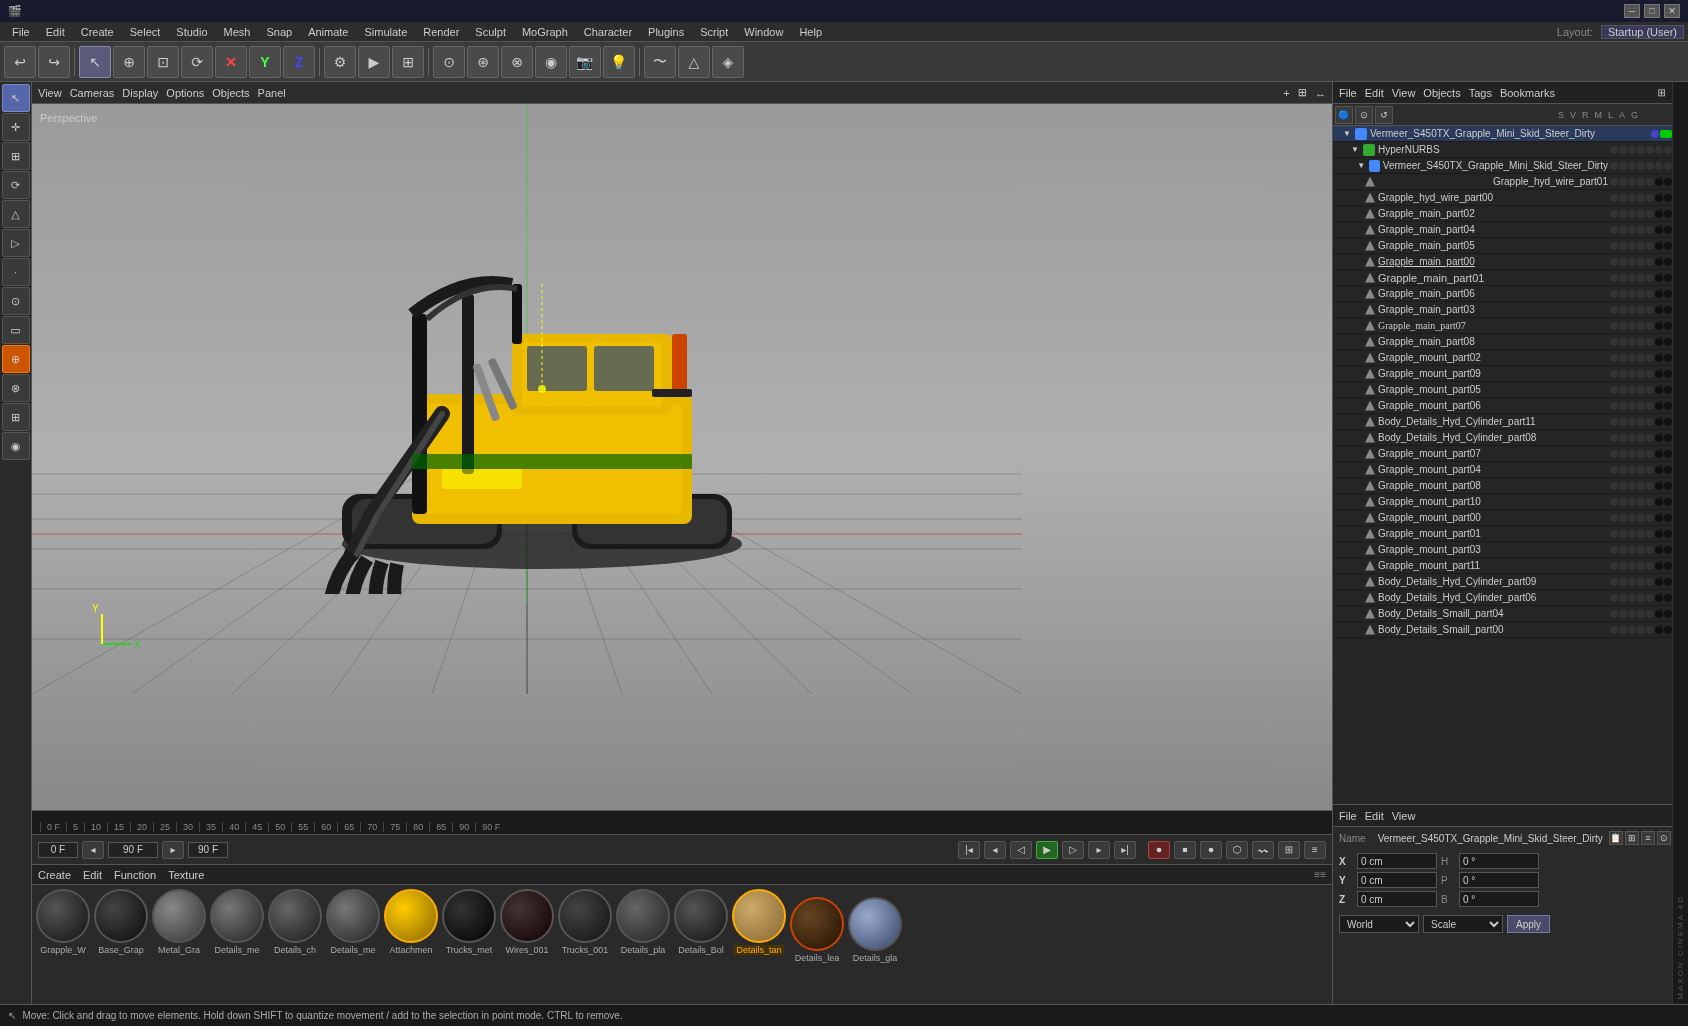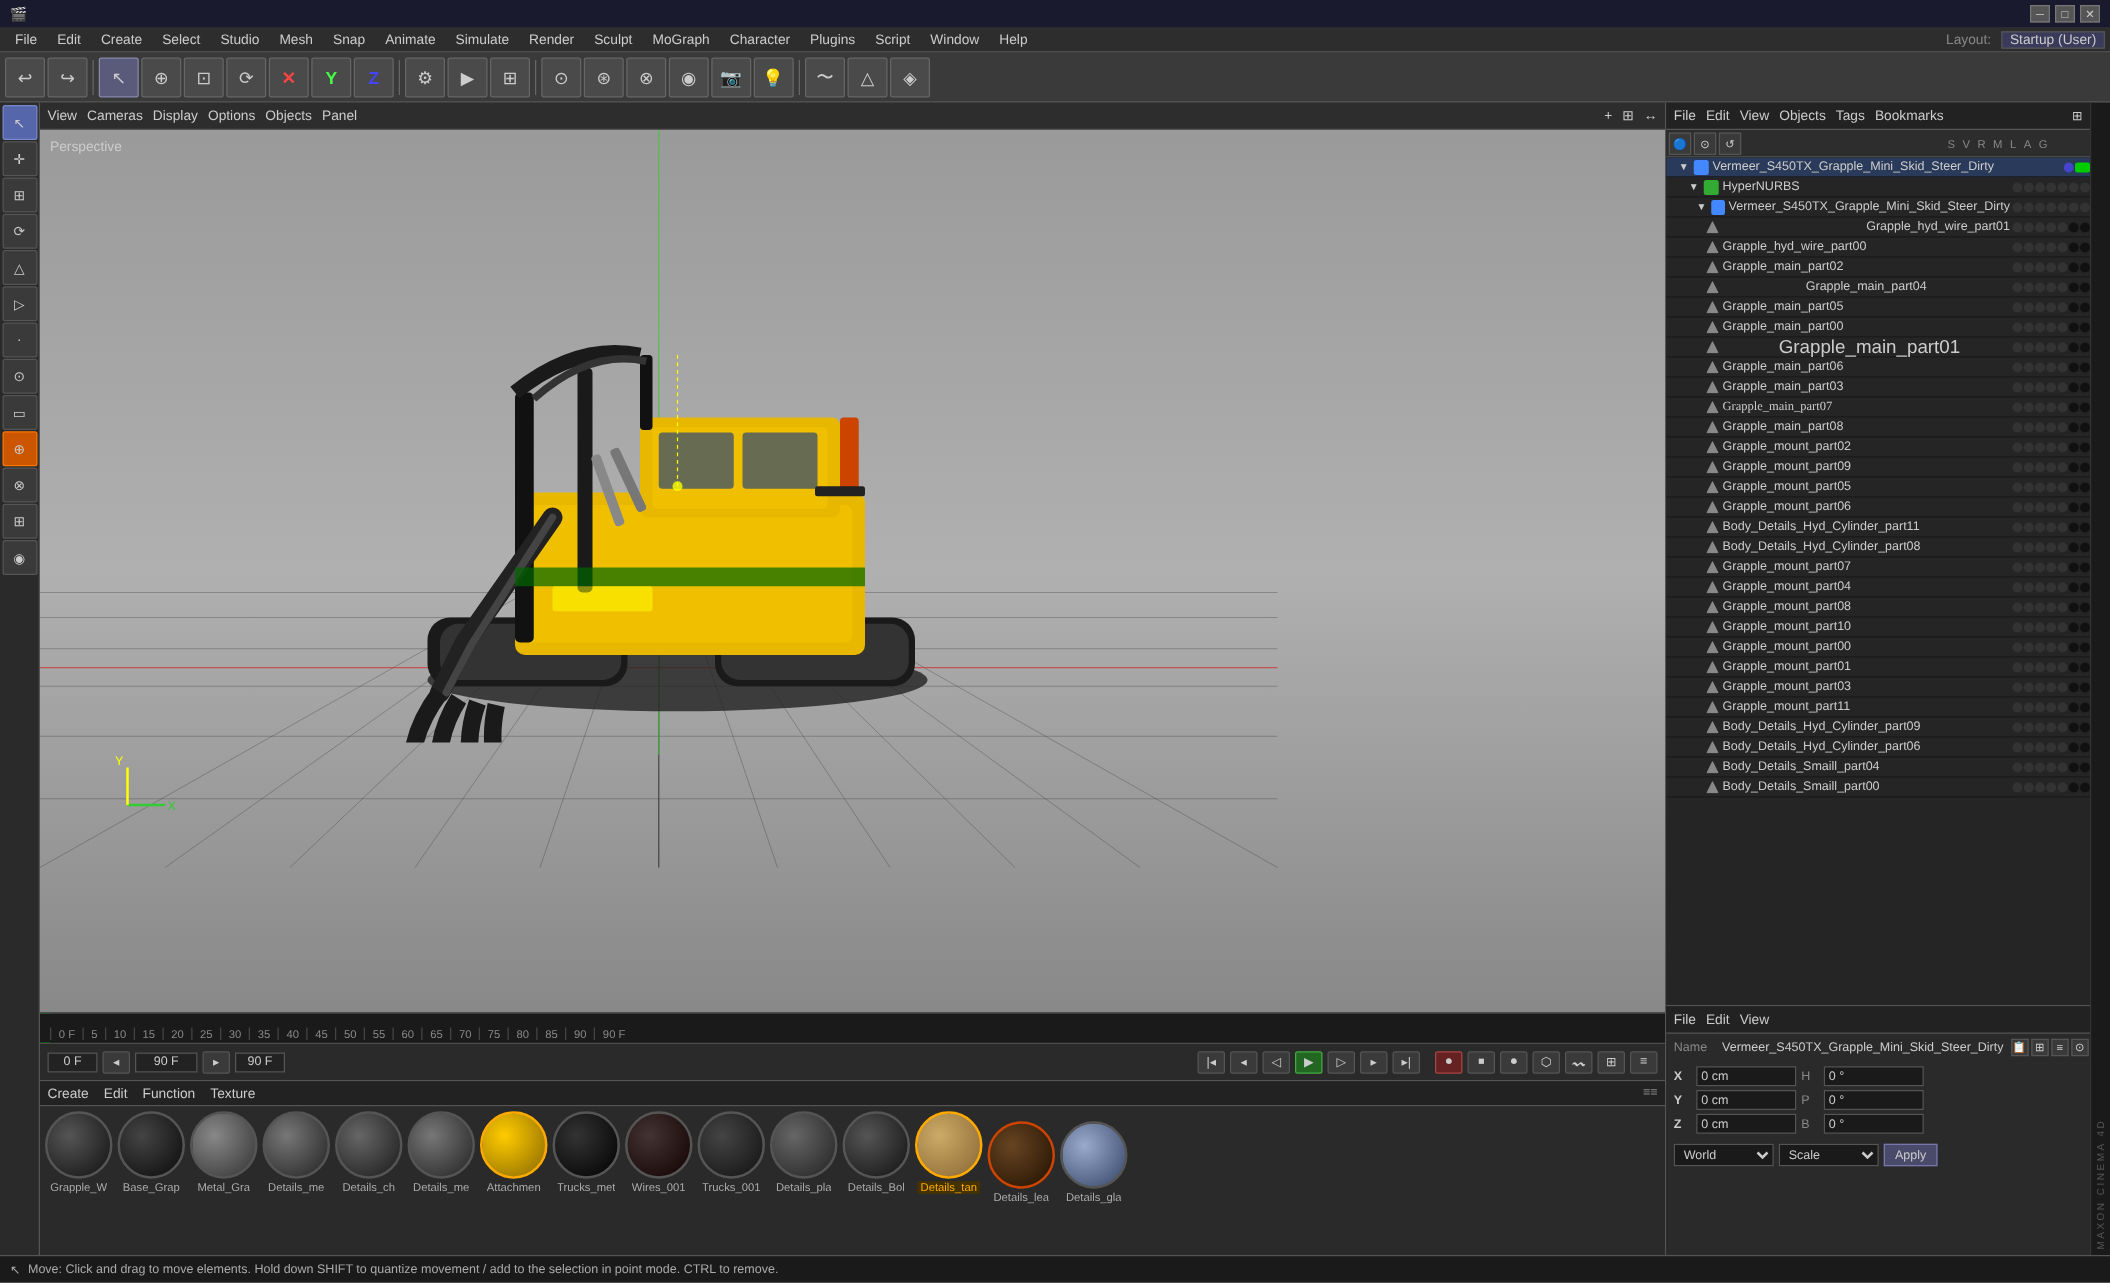--- a/index.html
+++ b/index.html
@@ -549,21 +549,21 @@
       <div style="width:8px;height:8px;background:#333;border-radius:50%;"></div>
       <div style="width:8px;height:8px;background:#333;border-radius:50%;"></div>
       <div style="width:8px;height:8px;background:#333;border-radius:50%;"></div>
       <div style="width:8px;height:8px;background:#111;border-radius:50%;"></div>
       <div style="width:8px;height:8px;background:#111;border-radius:50%;"></div>
     </div>
   </div>
             <div class="tree-item">
     <span style="width:28px;display:inline-block;"></span>
     <span style="width:10px;height:10px;background:#888;clip-path:polygon(50% 0%, 0% 100%, 100% 100%);margin-right:3px;display:inline-block;"></span>
-    <span class="tree-label" style="font-size:10px;text-align:center;">Grapple_main_part04</span>
+    <span class="tree-label" style="font-size:10px;">Grapple_main_part04</span>
     <div style="display:flex;gap:1px;margin-left:2px;">
       <div style="width:8px;height:8px;background:#333;border-radius:50%;"></div>
       <div style="width:8px;height:8px;background:#333;border-radius:50%;"></div>
       <div style="width:8px;height:8px;background:#333;border-radius:50%;"></div>
       <div style="width:8px;height:8px;background:#333;border-radius:50%;"></div>
       <div style="width:8px;height:8px;background:#333;border-radius:50%;"></div>
       <div style="width:8px;height:8px;background:#111;border-radius:50%;"></div>
       <div style="width:8px;height:8px;background:#111;border-radius:50%;"></div>
     </div>
   </div>
@@ -577,35 +577,35 @@
       <div style="width:8px;height:8px;background:#333;border-radius:50%;"></div>
       <div style="width:8px;height:8px;background:#333;border-radius:50%;"></div>
       <div style="width:8px;height:8px;background:#333;border-radius:50%;"></div>
       <div style="width:8px;height:8px;background:#111;border-radius:50%;"></div>
       <div style="width:8px;height:8px;background:#111;border-radius:50%;"></div>
     </div>
   </div>
             <div class="tree-item">
     <span style="width:28px;display:inline-block;"></span>
     <span style="width:10px;height:10px;background:#888;clip-path:polygon(50% 0%, 0% 100%, 100% 100%);margin-right:3px;display:inline-block;"></span>
-    <span class="tree-label" style="font-size:10px;">Grapple_main_part00</span>
-    <div style="display:flex;gap:1px;margin-left:2px;">
-      <div style="width:8px;height:8px;background:#333;border-radius:50%;"></div>
-      <div style="width:8px;height:8px;background:#333;border-radius:50%;"></div>
-      <div style="width:8px;height:8px;background:#333;border-radius:50%;"></div>
-      <div style="width:8px;height:8px;background:#333;border-radius:50%;"></div>
-      <div style="width:8px;height:8px;background:#333;border-radius:50%;"></div>
-      <div style="width:8px;height:8px;background:#111;border-radius:50%;"></div>
-      <div style="width:8px;height:8px;background:#111;border-radius:50%;"></div>
-    </div>
-  </div>
-            <div class="tree-item">
-    <span style="width:28px;display:inline-block;"></span>
-    <span style="width:10px;height:10px;background:#888;clip-path:polygon(50% 0%, 0% 100%, 100% 100%);margin-right:3px;display:inline-block;"></span>
-    <span class="tree-label" style="font-size:15px;margin-left:45px;">Grapple_main_part01</span>
+    <span class="tree-label" style="font-size:10px;text-decoration:underline;">Grapple_main_part00</span>
+    <div style="display:flex;gap:1px;margin-left:2px;">
+      <div style="width:8px;height:8px;background:#333;border-radius:50%;"></div>
+      <div style="width:8px;height:8px;background:#333;border-radius:50%;"></div>
+      <div style="width:8px;height:8px;background:#333;border-radius:50%;"></div>
+      <div style="width:8px;height:8px;background:#333;border-radius:50%;"></div>
+      <div style="width:8px;height:8px;background:#333;border-radius:50%;"></div>
+      <div style="width:8px;height:8px;background:#111;border-radius:50%;"></div>
+      <div style="width:8px;height:8px;background:#111;border-radius:50%;"></div>
+    </div>
+  </div>
+            <div class="tree-item">
+    <span style="width:28px;display:inline-block;"></span>
+    <span style="width:10px;height:10px;background:#888;clip-path:polygon(50% 0%, 0% 100%, 100% 100%);margin-right:3px;display:inline-block;"></span>
+    <span class="tree-label" style="font-size:11px;">Grapple_main_part01</span>
     <div style="display:flex;gap:1px;margin-left:2px;">
       <div style="width:8px;height:8px;background:#333;border-radius:50%;"></div>
       <div style="width:8px;height:8px;background:#333;border-radius:50%;"></div>
       <div style="width:8px;height:8px;background:#333;border-radius:50%;"></div>
       <div style="width:8px;height:8px;background:#333;border-radius:50%;"></div>
       <div style="width:8px;height:8px;background:#333;border-radius:50%;"></div>
       <div style="width:8px;height:8px;background:#111;border-radius:50%;"></div>
       <div style="width:8px;height:8px;background:#111;border-radius:50%;"></div>
     </div>
   </div>

